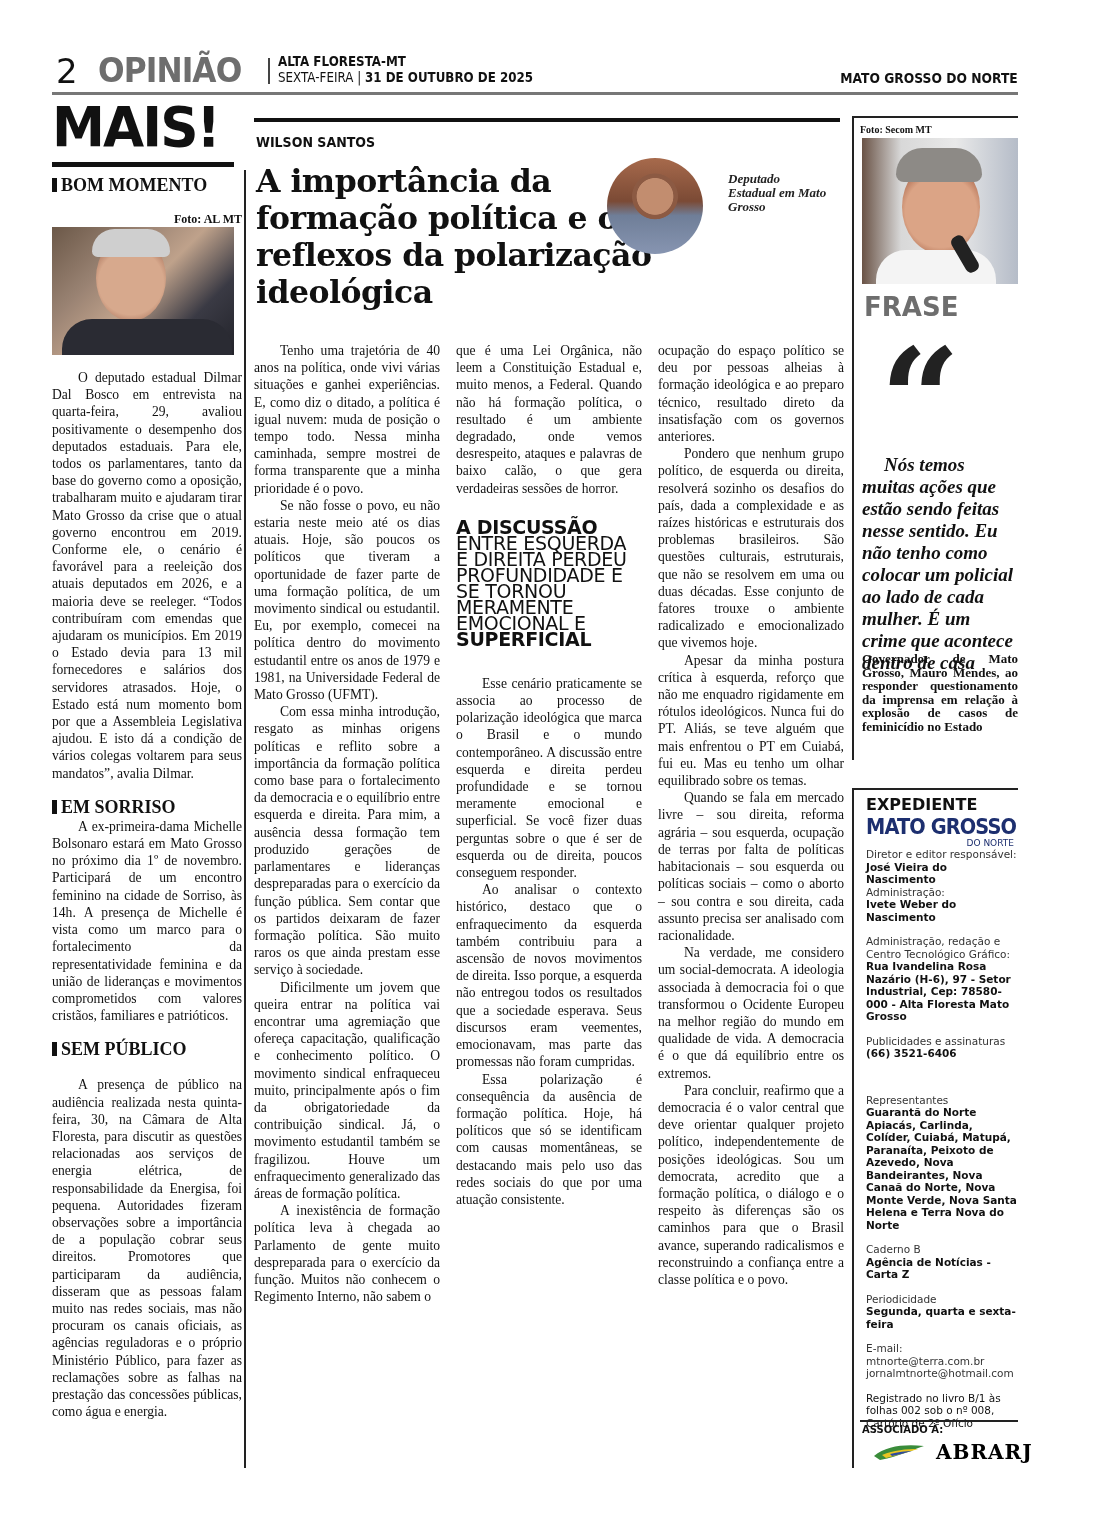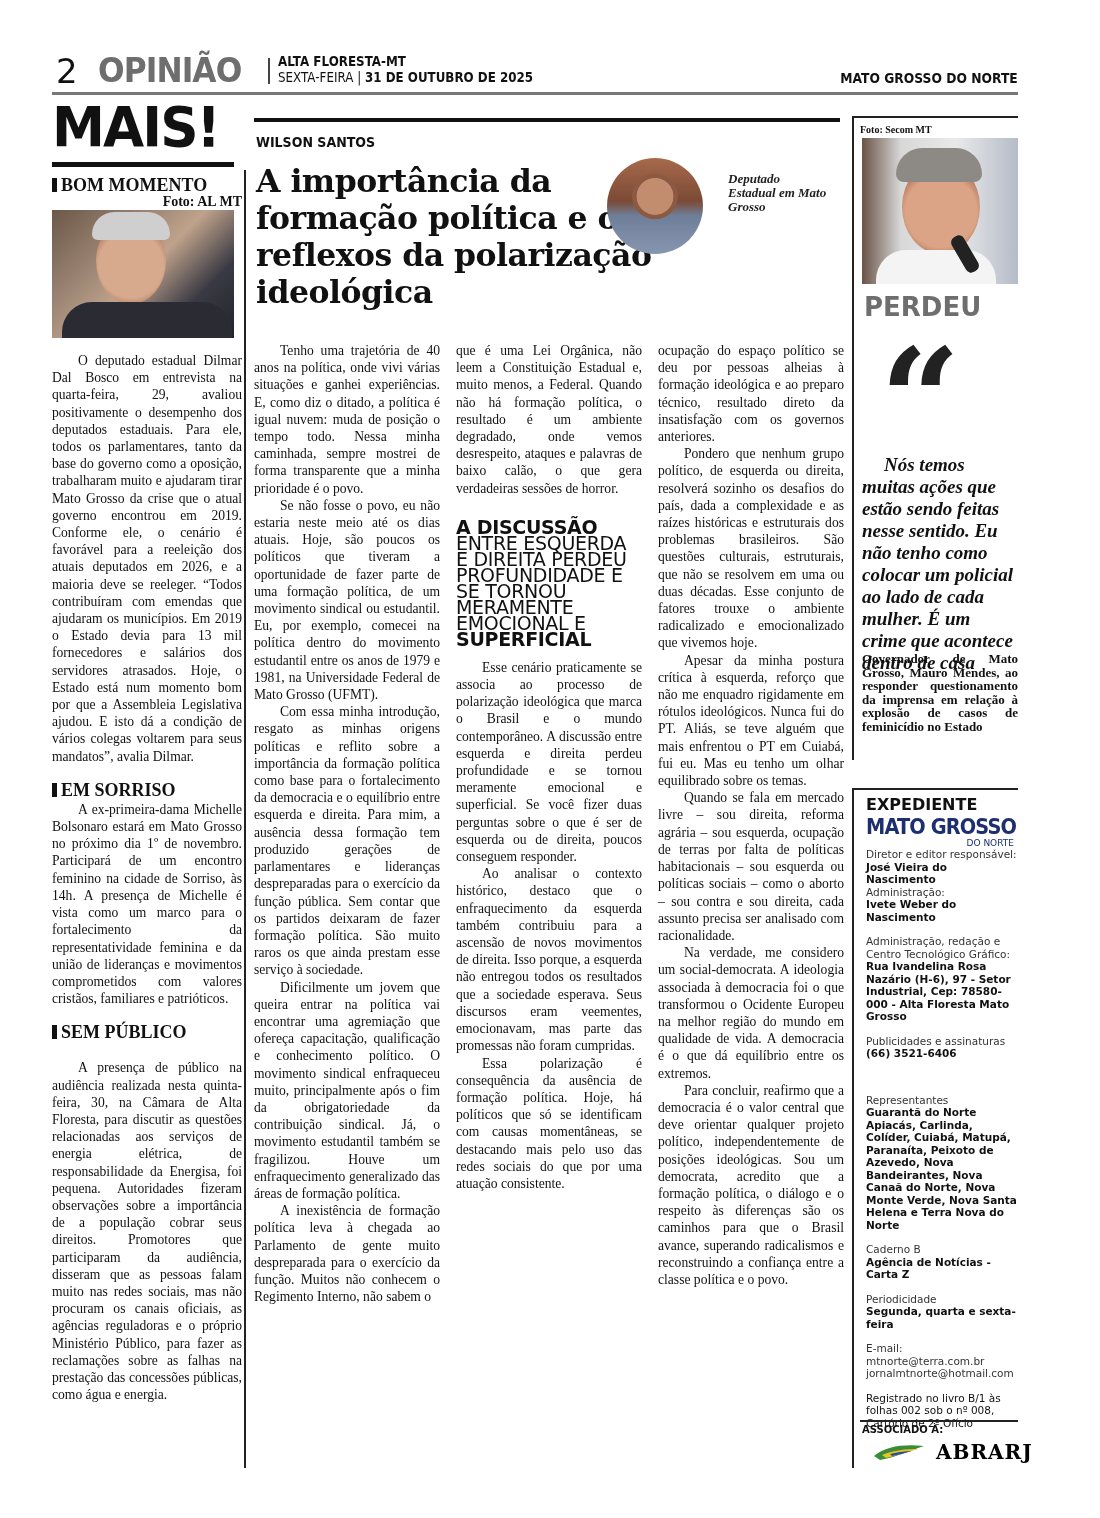--- a/index.html
+++ b/index.html
@@ -17,21 +17,21 @@
   .head-paper { position: absolute; right: 0; top: 20px; font-family: "DejaVu Sans", sans-serif; font-weight: bold; font-size: 14px; line-height: 16px; transform: scaleX(0.88); transform-origin: right; white-space: nowrap; }
   .head-rule { position: absolute; left: 52px; top: 92px; width: 966px; height: 3px; background: #777; }
 
   
   .mais { position: absolute; left: 52px; top: 97px; font-family: "DejaVu Sans", sans-serif; font-weight: bold; font-size: 56px; line-height: 60px; letter-spacing: -2px; transform: scaleX(0.95); transform-origin: left; }
   .mais-rule { position: absolute; left: 52px; top: 162px; width: 182px; height: 5px; background: #111; }
   .left-col { position: absolute; left: 52px; top: 170px; width: 190px; }
   .vrule-left { position: absolute; left: 244px; top: 170px; width: 2px; height: 1298px; background: #222; }
   .note-title { font-family: "Liberation Serif", serif; font-weight: bold; font-size: 18px; line-height: 22px; white-space: nowrap; }
   .note-title .bar { display: inline-block; width: 5px; height: 14px; background: #111; margin-right: 4px; vertical-align: -1px; }
-  .photo-credit { font-family: "Liberation Serif", serif; font-weight: bold; font-size: 14px; text-align: right; line-height: 12px; }
+  .photo-credit { font-family: "Liberation Serif", serif; font-weight: bold; font-size: 12px; text-align: right; line-height: 12px; margin-top: 17px; }
   .photo-box { width: 182px; height: 128px; margin-top: 2px; position: relative; overflow: hidden; }
   .photo-dilmar { background: linear-gradient(135deg, #6b5848 0%, #9a8373 30%, #bfa28b 50%, #3a3a44 75%, #22232a 100%); }
   .face { position: absolute; border-radius: 50%; }
   .body-text { font-family: "Liberation Serif", serif; font-size: 13.6px; line-height: 17.2px; text-align: justify; hyphens: auto; }
   .body-text p { text-indent: 26px; }
   .left-col .body-text { margin-top: 14px; }
   .note-block { margin-top: 12px; }
 
   
   .top-rule { position: absolute; left: 254px; top: 118px; width: 586px; height: 4px; background: #111; }
@@ -39,21 +39,21 @@
   .headline { position: absolute; left: 256px; top: 162px; width: 400px; font-family: "DejaVu Serif", serif; font-weight: bold; font-size: 31.5px; line-height: 37px; letter-spacing: -0.5px; }
   .author-photo { position: absolute; left: 607px; top: 158px; width: 96px; height: 96px; border-radius: 50%; overflow: hidden; background: radial-gradient(circle at 50% 40%, #c28d6f 0 24%, #8c5a43 25% 30%, transparent 31%), linear-gradient(180deg, #a76a4c 0%, #7b4a35 45%, #6f7e98 60%, #8795b1 100%); }
   .author-caption { position: absolute; left: 728px; top: 172px; width: 100px; font-family: "Liberation Serif", serif; font-style: italic; font-weight: bold; font-size: 13px; line-height: 14px; color: #222; }
 
   .col { position: absolute; width: 186px; }
   .col1 { left: 254px; top: 342px; }
   .col2 { left: 456px; top: 342px; }
   .col3 { left: 658px; top: 342px; }
   .pull-quote { margin-top: 22px; font-family: "DejaVu Sans", sans-serif; font-size: 19px; line-height: 16px; text-transform: uppercase; letter-spacing: -0.3px; }
   .pull-quote b { font-weight: bold; }
-  .col2 .after-quote { margin-top: 12px; }
+  .col2 .after-quote { margin-top: 28px; }
 
   
   .right-box { position: absolute; left: 852px; top: 116px; width: 166px; height: 644px; border-left: 2px solid #222; border-top: 2px solid #222; }
   .secom-credit { position: absolute; left: 860px; top: 124px; width: 152px; font-family: "Liberation Serif", serif; font-weight: bold; font-size: 10px; }
   .photo-mauro { position: absolute; left: 862px; top: 138px; width: 156px; height: 146px; overflow: hidden; background: linear-gradient(90deg, #6a5346 0%, #d8d8d8 25%, #e9e9e9 60%, #b5bcc8 100%); }
   .frase { position: absolute; left: 864px; top: 292px; font-family: "DejaVu Sans", sans-serif; font-weight: bold; font-size: 26px; color: #6e6e6e; letter-spacing: 0px; }
   .quote-mark { position: absolute; left: 880px; top: 330px; font-family: "DejaVu Serif", serif; font-weight: bold; font-size: 140px; line-height: 140px; color: #222; }
   .frase-attrib { position: absolute; left: 862px; top: 652px; width: 156px; font-family: "Liberation Serif", serif; font-weight: bold; font-size: 13px; line-height: 13.5px; text-align: justify; }
 
   .exp-box { position: absolute; left: 852px; top: 788px; width: 166px; height: 680px; border-left: 2px solid #222; border-top: 2px solid #222; }
@@ -156,21 +156,21 @@
 </div>
 
 <div class="right-box"></div>
 <div class="secom-credit">Foto: Secom MT</div>
 <div class="photo-mauro">
   <div class="face" style="left:40px;top:22px;width:78px;height:94px;background:radial-gradient(circle at 50% 55%, #dba486 0 55%, #b7785c 70%, transparent 72%);"></div>
   <div class="face" style="left:34px;top:10px;width:86px;height:34px;background:#8d8a86;border-radius:40px 40px 12px 12px;"></div>
   <div style="position:absolute;left:14px;top:112px;width:120px;height:40px;background:#f4f4f4;border-radius:30px 30px 0 0;"></div>
   <div style="position:absolute;left:96px;top:96px;width:14px;height:40px;background:#222;transform:rotate(-30deg);border-radius:6px;"></div>
 </div>
-<div class="frase">PERDEU</div>
+<div class="frase">FRASE</div>
 <div class="quote-mark">“</div>
 
 <div style="position:absolute;left:862px;top:454px;width:156px;font-family:'Liberation Serif',serif;font-style:italic;font-weight:bold;font-size:19px;line-height:22px;text-indent:22px;">Nós temos muitas ações que estão sendo feitas nesse sentido. Eu não tenho como colocar um policial ao lado de cada mulher. É um crime que acontece dentro de casa</div>
 <div class="frase-attrib">Governador de Mato Grosso, Mauro Mendes, ao responder questionamento da imprensa em relação à explosão de casos de feminicídio no Estado</div>
 
 <div class="exp-box"></div>
 <div class="exp-inner">
   <div class="exp-title">EXPEDIENTE</div>
   <div class="exp-logo">MATO GROSSO</div>
   <div class="exp-logo-sub">DO NORTE</div>

